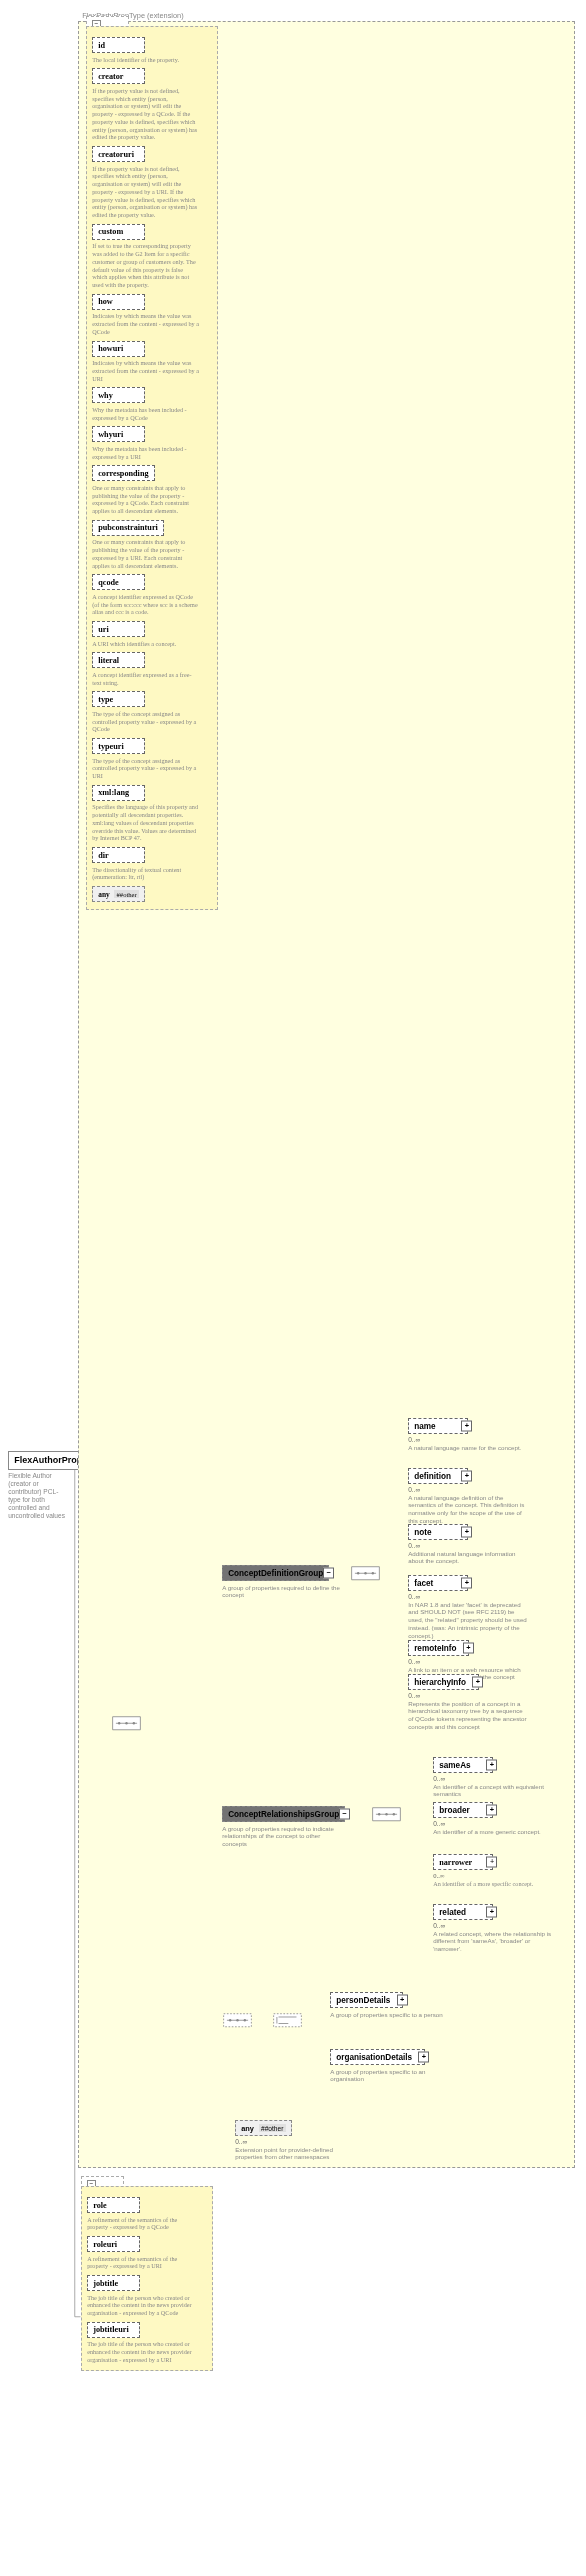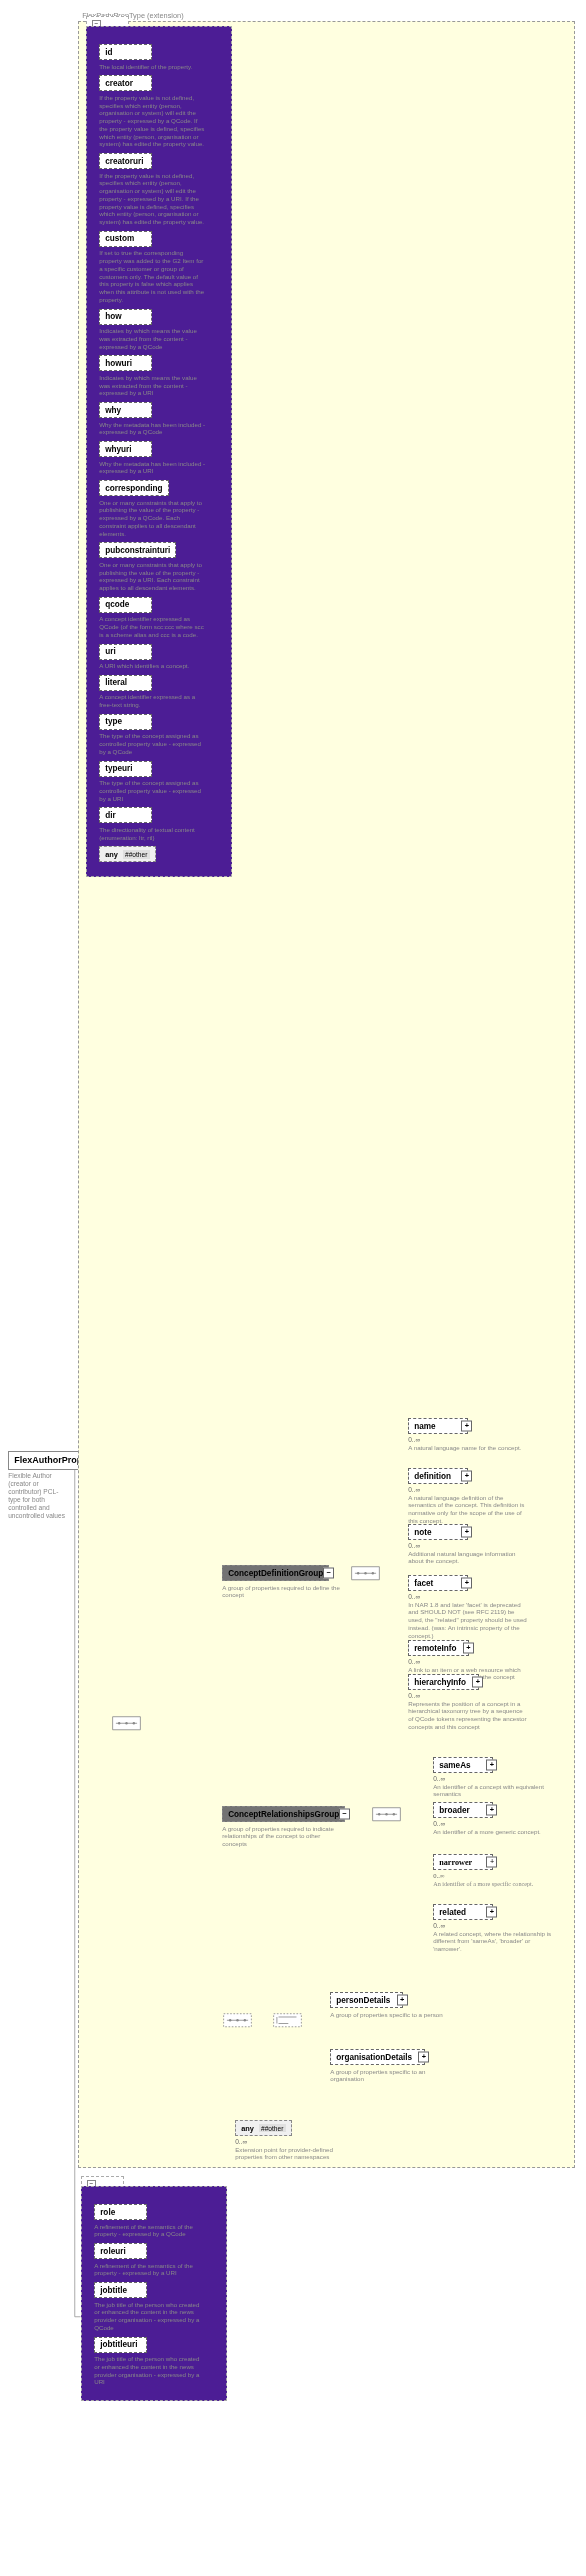--- a/index.html
+++ b/index.html
@@ -41,22 +41,23 @@
   }
   .ext-box {
     position: absolute;
     border: 0.8px dashed #999;
     background: #ffffe0;
   }
   
   .attr-container {
     position: absolute;
     border: 0.8px dashed #aaa;
-    background: #4c1d95;
-    padding: 12px;
+    background: #fef9c3;
+    padding: 5px;
+    font-family: Liberation Serif, serif;
   }
   .attr-header-tab {
     display: inline-block;
     border: 0.8px dashed #aaa;
     border-bottom: none;
     padding: 1.6px 5px;
     background: #fff;
     font-size: 7.4px;
     position: relative;
     top: -0.8px;
@@ -230,20 +231,21 @@
           <div class="attr-item"><span class="attr-box ">howuri</span><div class="attr-desc">Indicates by which means the value was extracted from the content - expressed by a URI</div></div>
           <div class="attr-item"><span class="attr-box ">why</span><div class="attr-desc">Why the metadata has been included - expressed by a QCode</div></div>
           <div class="attr-item"><span class="attr-box ">whyuri</span><div class="attr-desc">Why the metadata has been included - expressed by a URI</div></div>
           <div class="attr-item"><span class="attr-box ">corresponding</span><div class="attr-desc">One or many constraints that apply to publishing the value of the property - expressed by a QCode. Each constraint applies to all descendant elements.</div></div>
           <div class="attr-item"><span class="attr-box ">pubconstrainturi</span><div class="attr-desc">One or many constraints that apply to publishing the value of the property - expressed by a URI. Each constraint applies to all descendant elements.</div></div>
           <div class="attr-item"><span class="attr-box ">qcode</span><div class="attr-desc">A concept identifier expressed as QCode (of the form scc:ccc where scc is a scheme alias and ccc is a code.</div></div>
           <div class="attr-item"><span class="attr-box ">uri</span><div class="attr-desc">A URI which identifies a concept.</div></div>
           <div class="attr-item"><span class="attr-box ">literal</span><div class="attr-desc">A concept identifier expressed as a free-text string.</div></div>
           <div class="attr-item"><span class="attr-box ">type</span><div class="attr-desc">The type of the concept assigned as controlled property value - expressed by a QCode</div></div>
           <div class="attr-item"><span class="attr-box ">typeuri</span><div class="attr-desc">The type of the concept assigned as controlled property value - expressed by a URI</div></div>
+          <div class="attr-item"><span class="attr-box ">xml:lang</span><div class="attr-desc">Specifies the language of this property and potentially all descendant properties. xml:lang values of descendant properties override this value. Values are determined by Internet BCP 47.</div></div>
           <div class="attr-item"><span class="attr-box ">dir</span><div class="attr-desc">The directionality of textual content (enumeration: ltr, rtl)</div></div>
         </div>
     <div class="attr-item">
       <span class="any-box">
         <span>any</span>
         <span style="font-weight:normal;font-size:6.6px;margin-left:2.5px;background:#e0e0e0;padding:0.8px 2.5px">##other</span>
       </span>
     </div>
   </div>
 </div>

